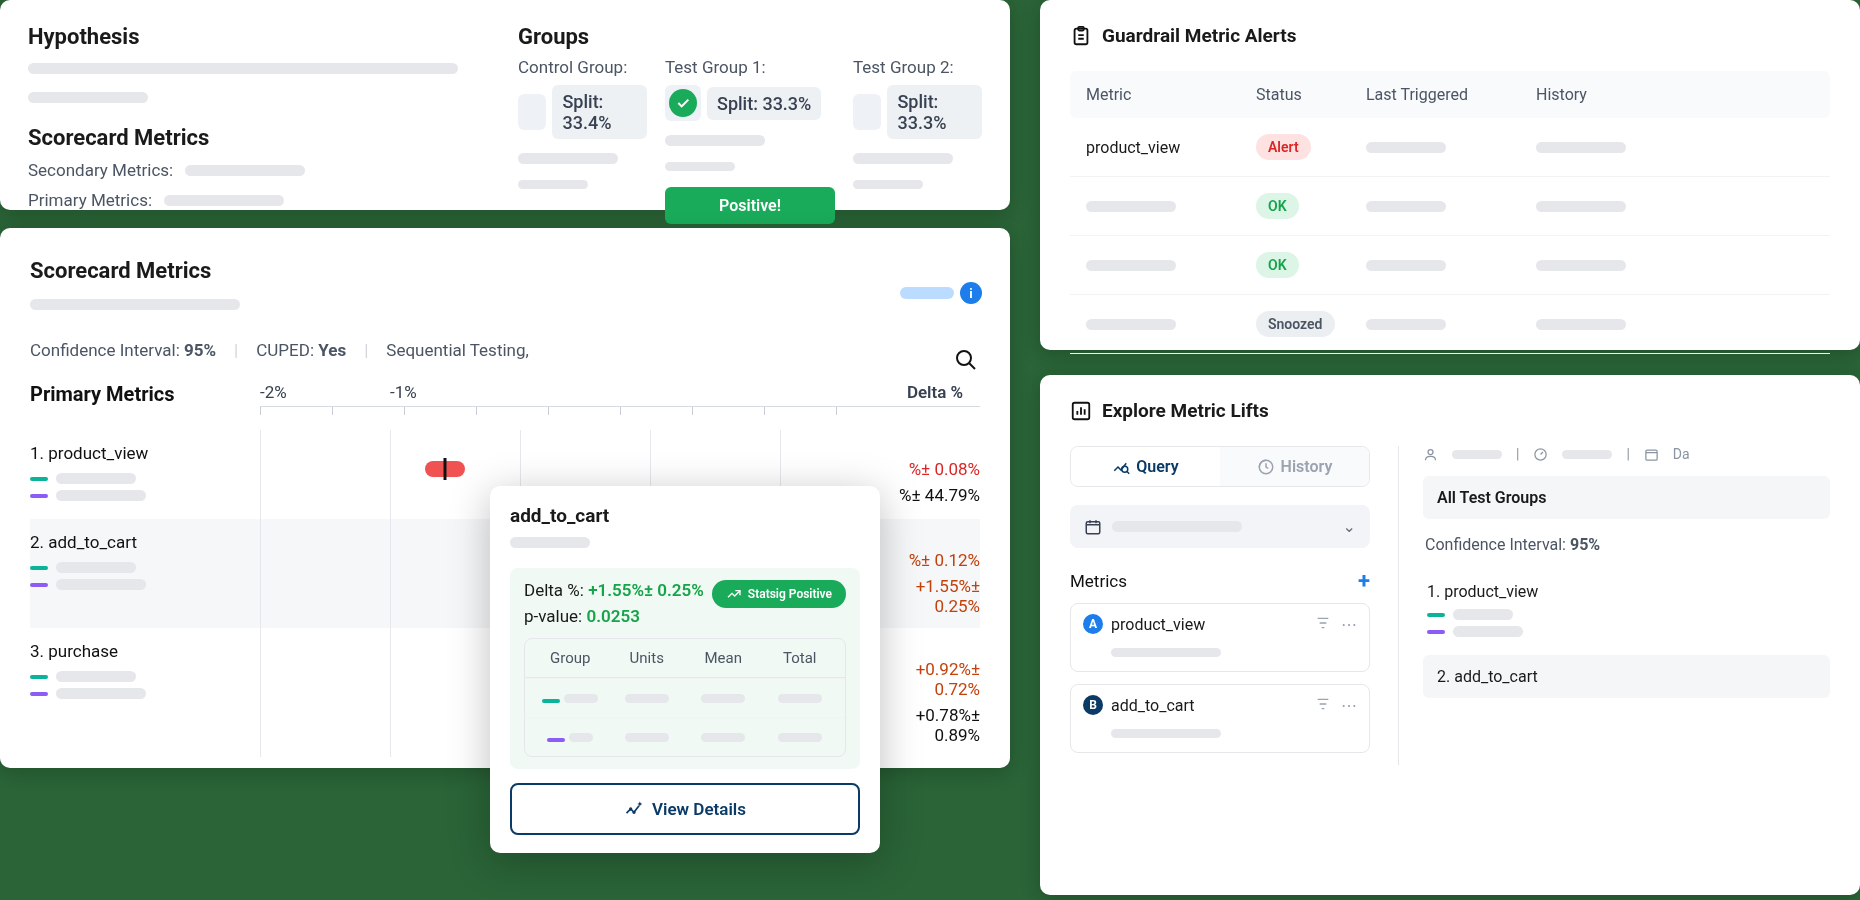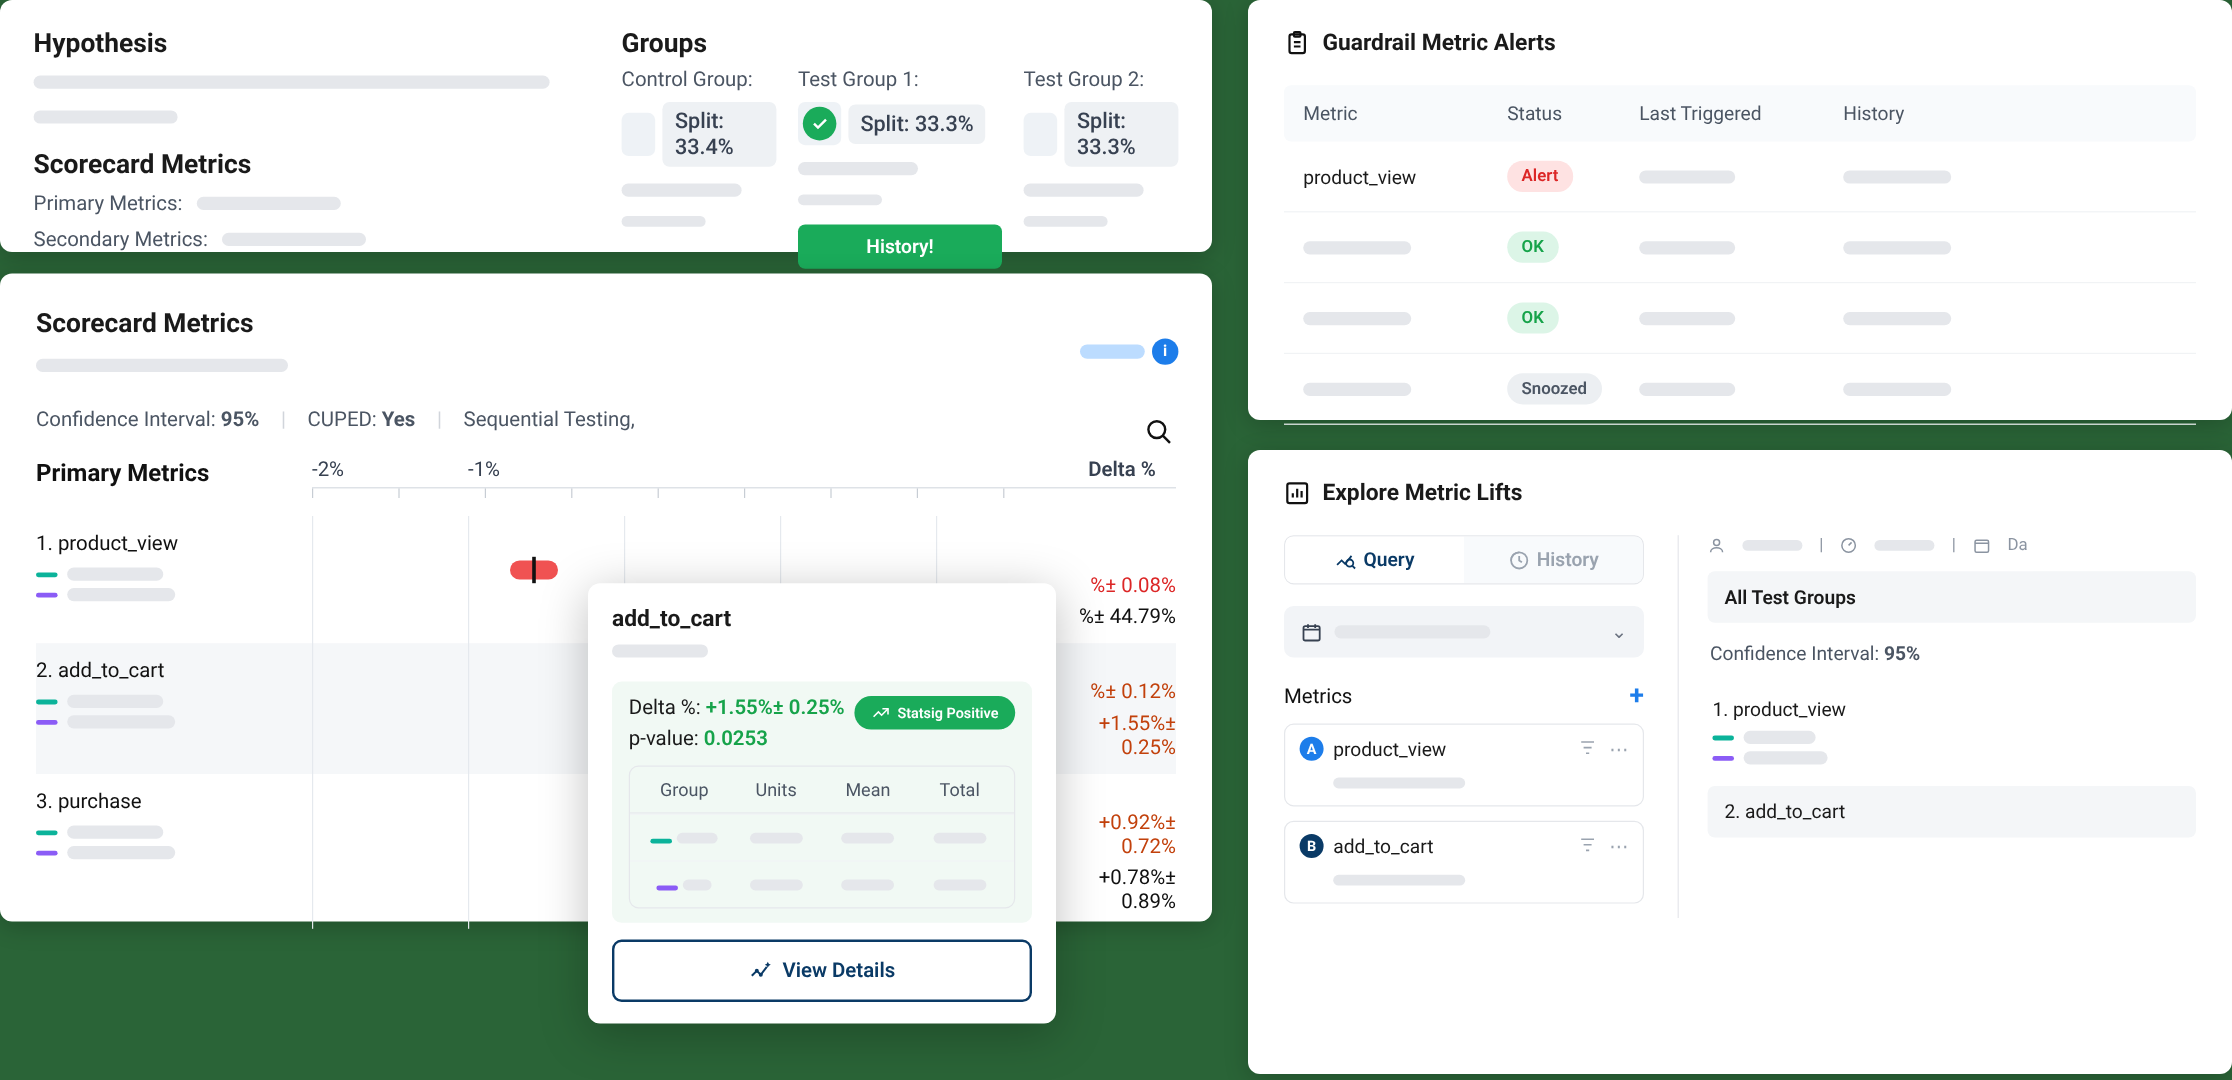--- a/index.html
+++ b/index.html
@@ -119,22 +119,22 @@
 </style>
 </head>
 <body>
 
 <div class="panel p1">
   <div class="col1">
     <h3>Hypothesis</h3>
     <div class="row"><span class="ph" style="width:430px"></span></div>
     <div class="row"><span class="ph" style="width:120px"></span></div>
     <h3 style="margin-top:18px">Scorecard Metrics</h3>
+    <div class="row"><span class="sub-lbl">Secondary Metrics:</span> <span class="ph" style="width:120px;margin-left:8px"></span></div>
     <div class="row"><span class="sub-lbl">Primary Metrics:</span> <span class="ph" style="width:120px;margin-left:8px"></span></div>
-    <div class="row"><span class="sub-lbl">Secondary Metrics:</span> <span class="ph" style="width:120px;margin-left:8px"></span></div>
   </div>
   <div class="col2">
     <h3>Groups</h3>
     <div class="groups">
       <div class="grp">
         <div class="grp-lbl">Control Group:</div>
         <div class="split">
             <div class="split-box"></div>
             <div class="split-pill">Split: 33.4%</div>
           </div>
@@ -148,21 +148,21 @@
               <div class="check">
                 <svg viewBox="0 0 24 24" fill="none" stroke="#fff" stroke-width="3">
                   <path d="M5 12l5 5L20 7"></path>
                 </svg>
               </div>
             </div>
             <div class="split-pill">Split: 33.3%</div>
           </div>
         <div><span class="ph" style="width:100px"></span></div>
         <div style="margin-top:6px"><span class="ph ph-sm" style="width:70px"></span></div>
-        <button class="shipped" style="margin-top:12px">History!</button>
+        <button class="shipped" style="margin-top:12px">Positive!</button>
       </div>
       <div class="grp">
         <div class="grp-lbl">Test Group 2:</div>
         <div class="split">
             <div class="split-box"></div>
             <div class="split-pill">Split: 33.3%</div>
           </div>
         <div><span class="ph" style="width:100px"></span></div>
         <div style="margin-top:6px"><span class="ph ph-sm" style="width:70px"></span></div>
       </div>
@@ -227,21 +227,21 @@
             <span class="sw purple"></span>
             <span class="ph" style="width:90px"></span>
           </div>
       </div>
       <div class="mbars">
           <div class="bar red" style="left:165px;width:40px;top:40%">
             <div class="mid"></div>
           </div>
         </div>
       <div class="mright">
-        <div style="margin-top:35px"><span class="dv-red">%± 0.08%</span></div>
+        <div style="margin-top:16px"><span class="dv-red">%± 0.08%</span></div>
         <div style="margin-top:6px"><span class="dv-grey">%± 44.79%</span></div>
       </div>
     </div>
 
     <div class="mrow hl">
       <div class="mleft">
         <div class="mname">2. add_to_cart</div>
         <div class="legend">
             <span class="sw teal"></span>
             <span class="ph" style="width:80px"></span>

